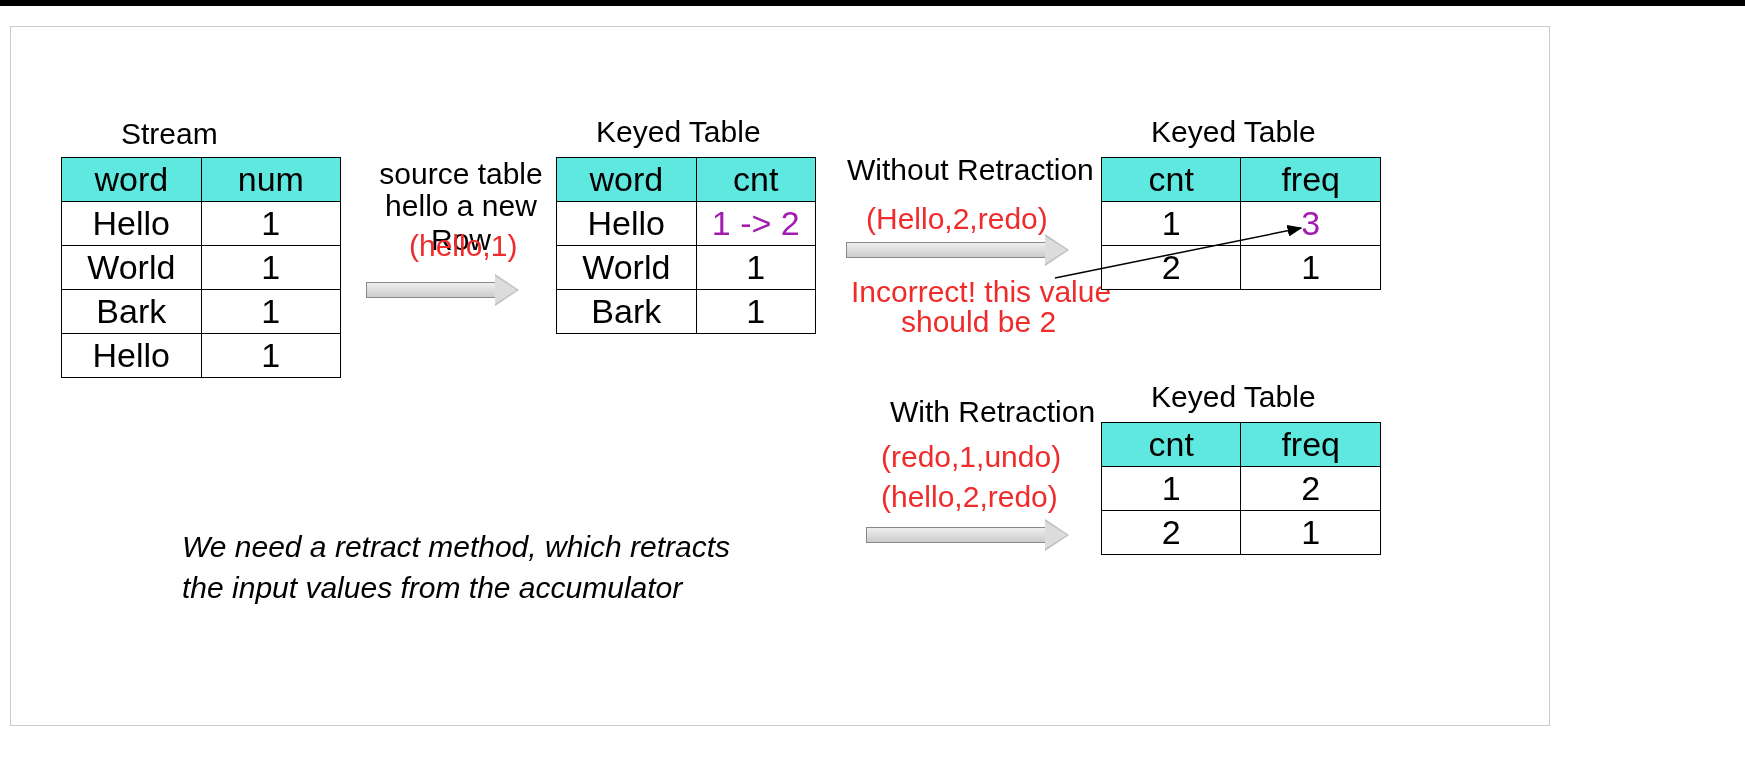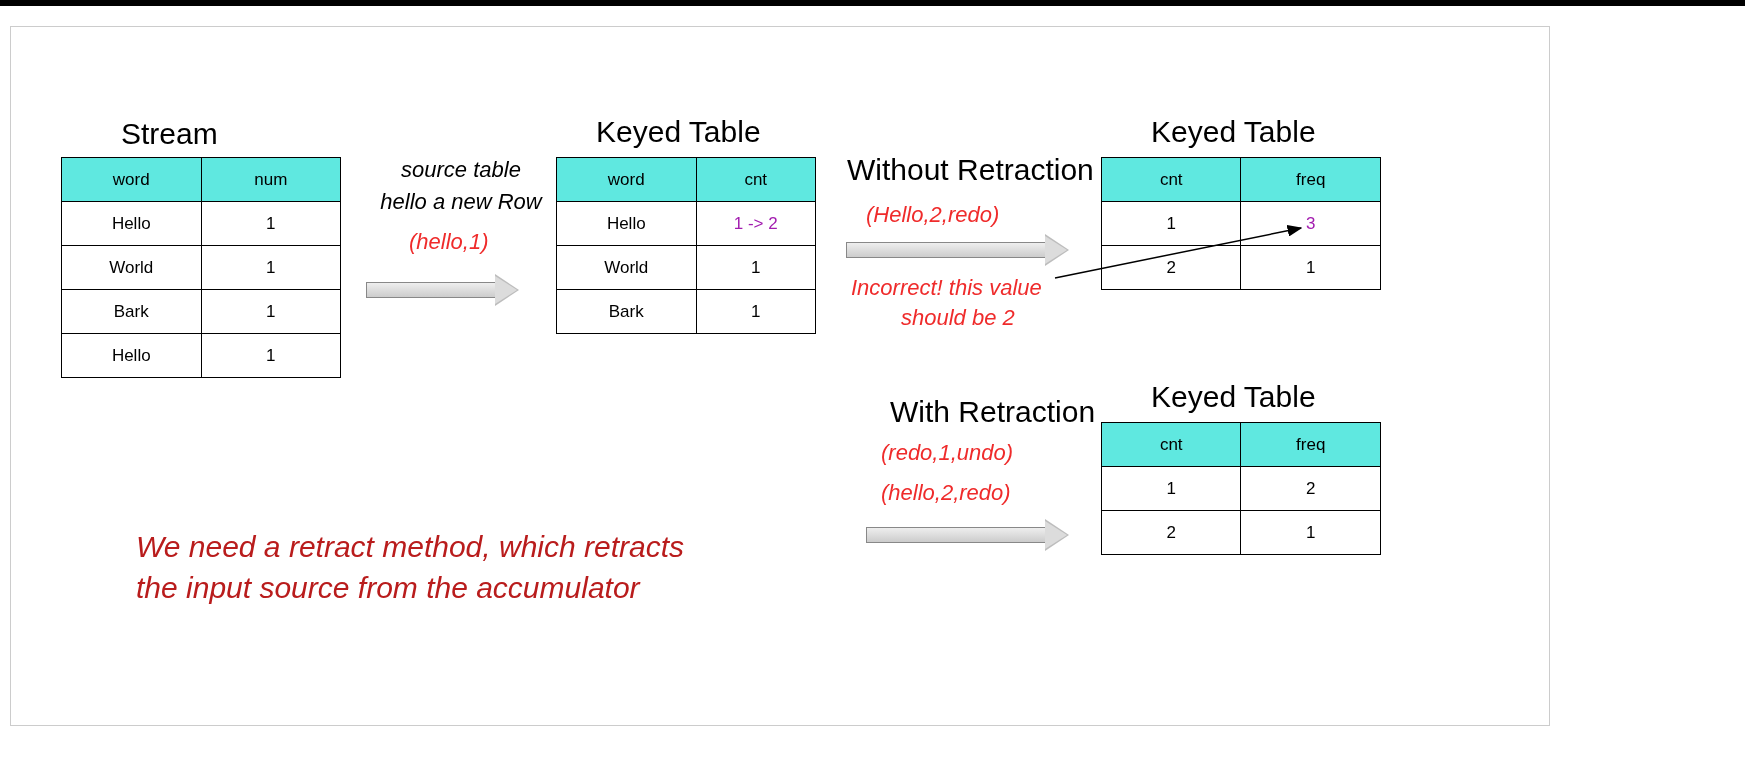--- a/index.html
+++ b/index.html
@@ -36,21 +36,21 @@
 
   
   table.dt {
     position: absolute;
     border-collapse: collapse;
     background: #fff;
   }
   table.dt th, table.dt td {
     border: 1.5px solid #000;
     text-align: center;
-    font-size: 17px;
+    font-size: 34px;
     font-weight: 400;
     height: 44px;
     box-sizing: border-box;
   }
   table.dt th {
     background: #5fe8e0;
     font-weight: 400;
   }
   .red { color: #a21caf; }
   .red-border td { border: 1.5px solid #ef2b2b; }
@@ -98,28 +98,28 @@
     width: 0; height: 0;
     border-top: 14px solid transparent;
     border-bottom: 14px solid transparent;
     border-left: 22px solid #dcdcdc;
     z-index: 2;
   }
 
   
   .lbl {
     position: absolute;
-    font-size: 22px;
-    font-style: italic;
+    font-size: 30px;
   }
   .lbl.purple {
-    color: #b91c1c;
+    color: #000000;
     font-style: italic;
     font-size: 30px;
     line-height: 1.35;
+    margin-left: 46px;
   }
   .lbl.red { color: #ef2b2b; }
 
   
   .thin-arrow {
     position: absolute;
   }
 </style>
 </head>
 <body>
@@ -232,17 +232,17 @@
       </tr>
       <tr>
         <td>2</td>
         <td>1</td>
       </tr>
     </tbody>
       </table>
 
     <div class="lbl purple" style="left:125px; top:500px; width:660px;">
       <span>We need a retract method, which retracts</span><br>
-      <span> the input source from the accumulator</span>
+      <span> the input values from the accumulator</span>
     </div>
 
   </div>
 </div>
 
 </body></html>

